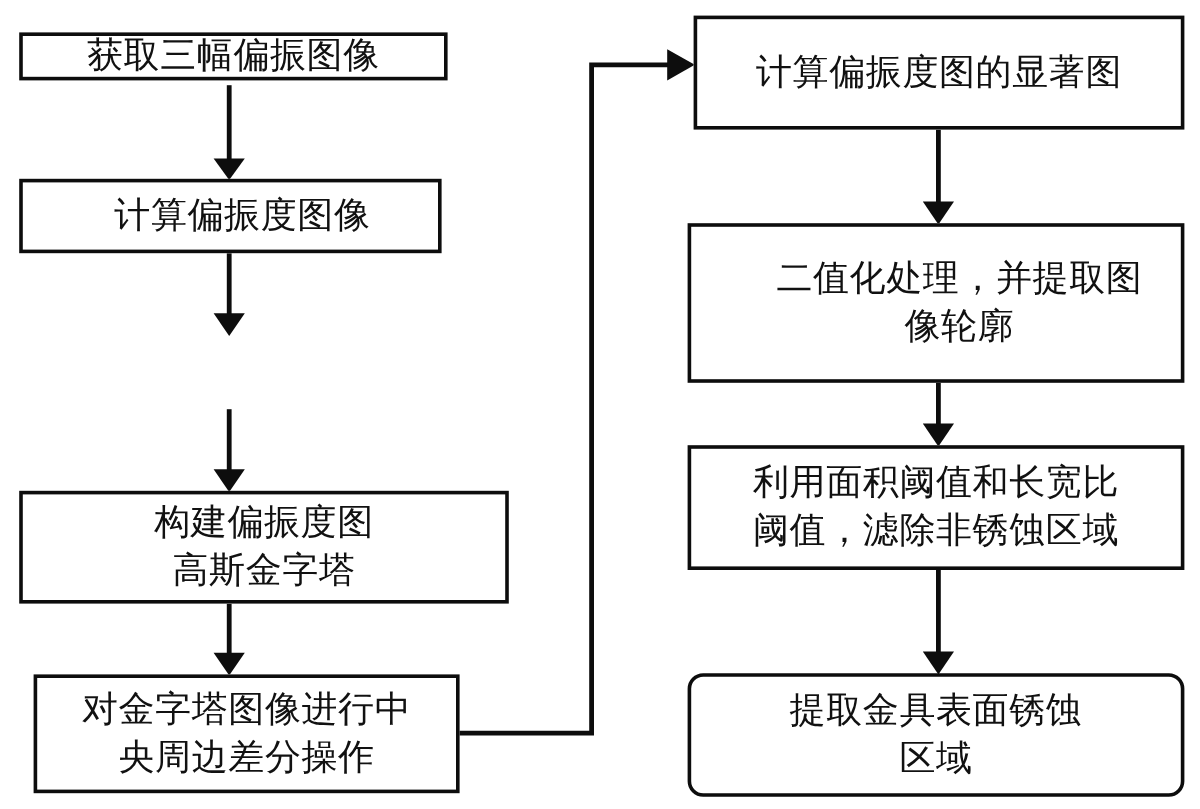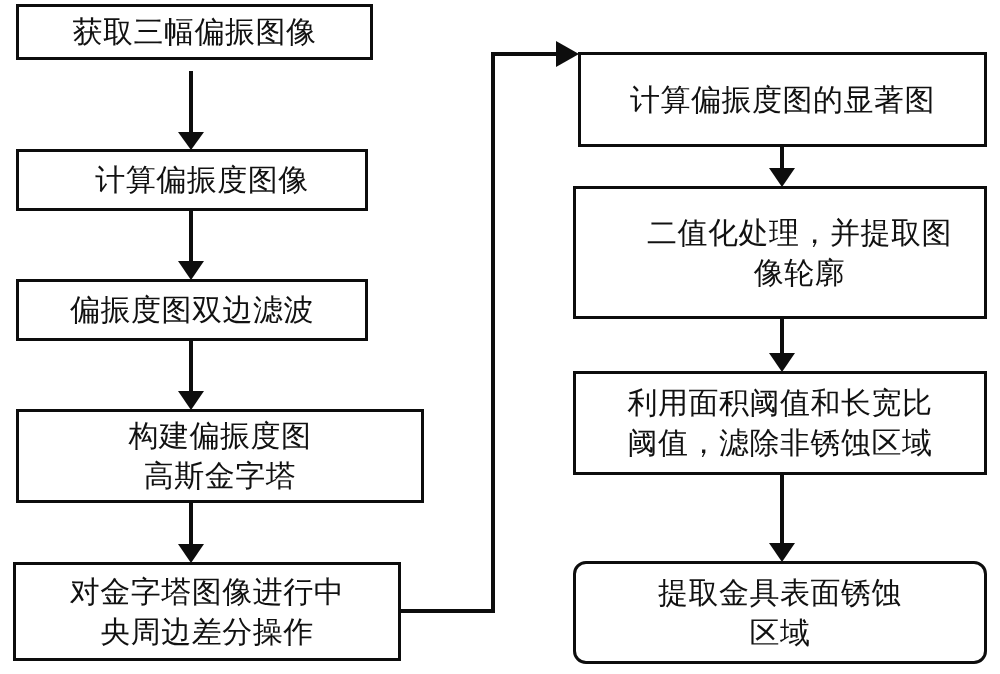--- a/index.html
+++ b/index.html
@@ -92,38 +92,35 @@
       <path class="edge-line" d="M 782 289 L 782 355"></path>
       <polygon class="edge-head" points="769,353 795,353 782,372"></polygon>
     </g>
 
     <g>
       <path class="edge-line" d="M 782 475 L 782 545"></path>
       <polygon class="edge-head" points="769,543 795,543 782,562"></polygon>
     </g>
   </svg>
 
-  <div class="node" style="left: 16px; top: 4px; width: 357px; height: 56px;">
+  <div class="node" style="left: 16px; top: 27px; width: 357px; height: 40px;">
     <span>获取三幅偏振图像</span>
   </div>
   <div class="node" style="left: 16px; top: 149px; width: 352px; height: 62px; padding-left: 20px;">
     <span>计算偏振度图像</span>
   </div>
-  <div class="node" style="left: 16px; top: 279px; width: 352px; height: 62px;">
-    <span>偏振度图双边滤波</span>
-  </div>
   <div class="node two-line" style="left: 16px; top: 409px; width: 408px; height: 94px;">
     <span>构建偏振度图
 高斯金字塔</span>
   </div>
-  <div class="node two-line" style="left: 13px; top: 562px; width: 388px; height: 99px;">
+  <div class="node two-line" style="left: 28px; top: 562px; width: 355px; height: 99px;">
     <span>对金字塔图像进行中
 央周边差分操作</span>
   </div>
-  <div class="node" style="left: 578px; top: 13px; width: 409px; height: 95px; margin-top: 39px;">
+  <div class="node" style="left: 578px; top: 13px; width: 409px; height: 95px;">
     <span>计算偏振度图的显著图</span>
   </div>
   <div class="node two-line" style="left: 573px; top: 186px; width: 414px; height: 133px; padding-left: 39px;">
     <span>二值化处理，并提取图
 像轮廓</span>
   </div>
   <div class="node two-line" style="left: 573px; top: 371px; width: 414px; height: 104px;">
     <span>利用面积阈值和长宽比
 阈值，滤除非锈蚀区域</span>
   </div>

